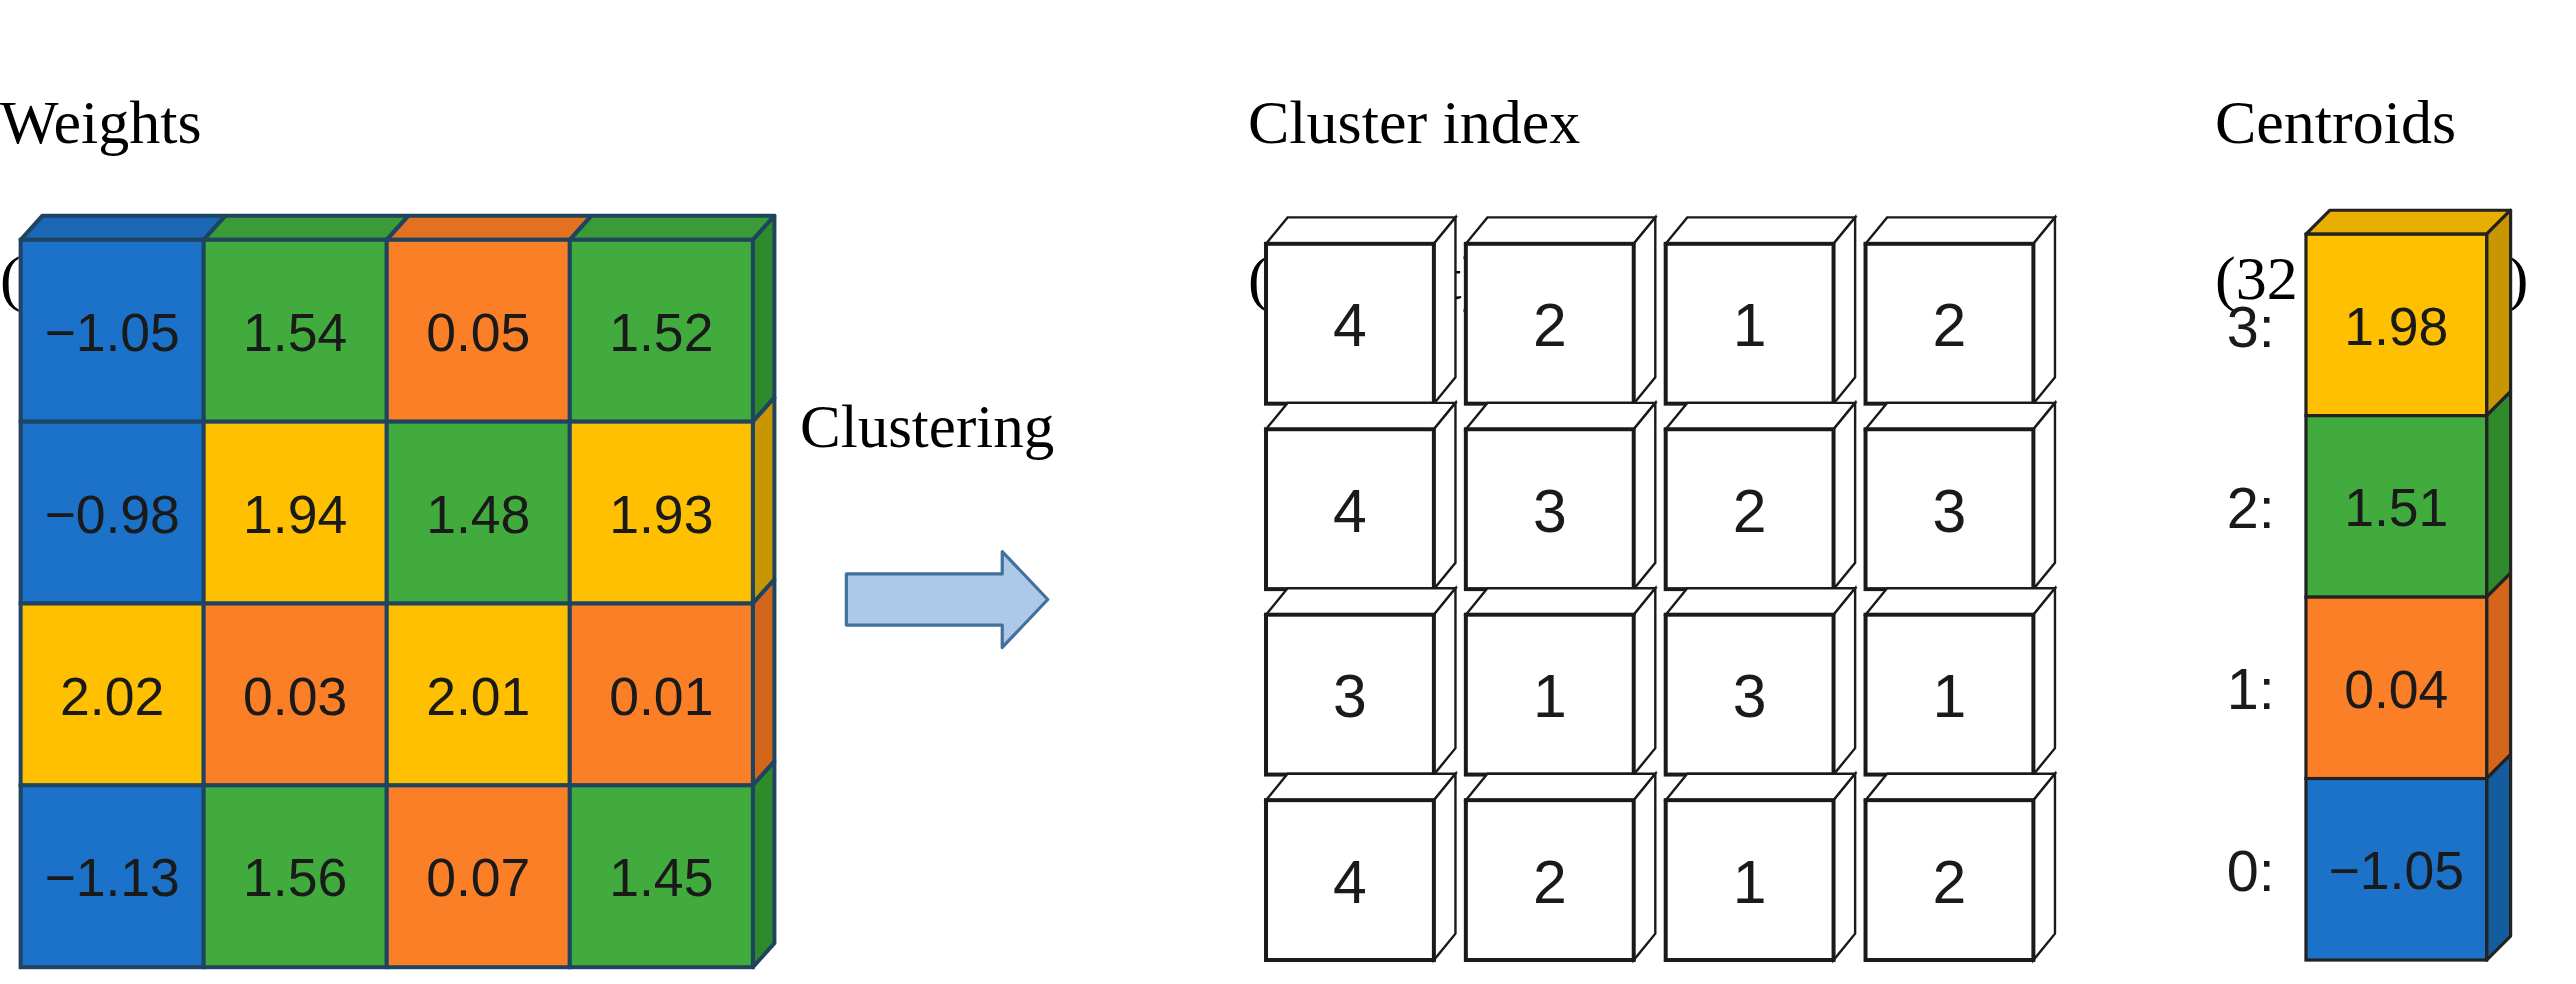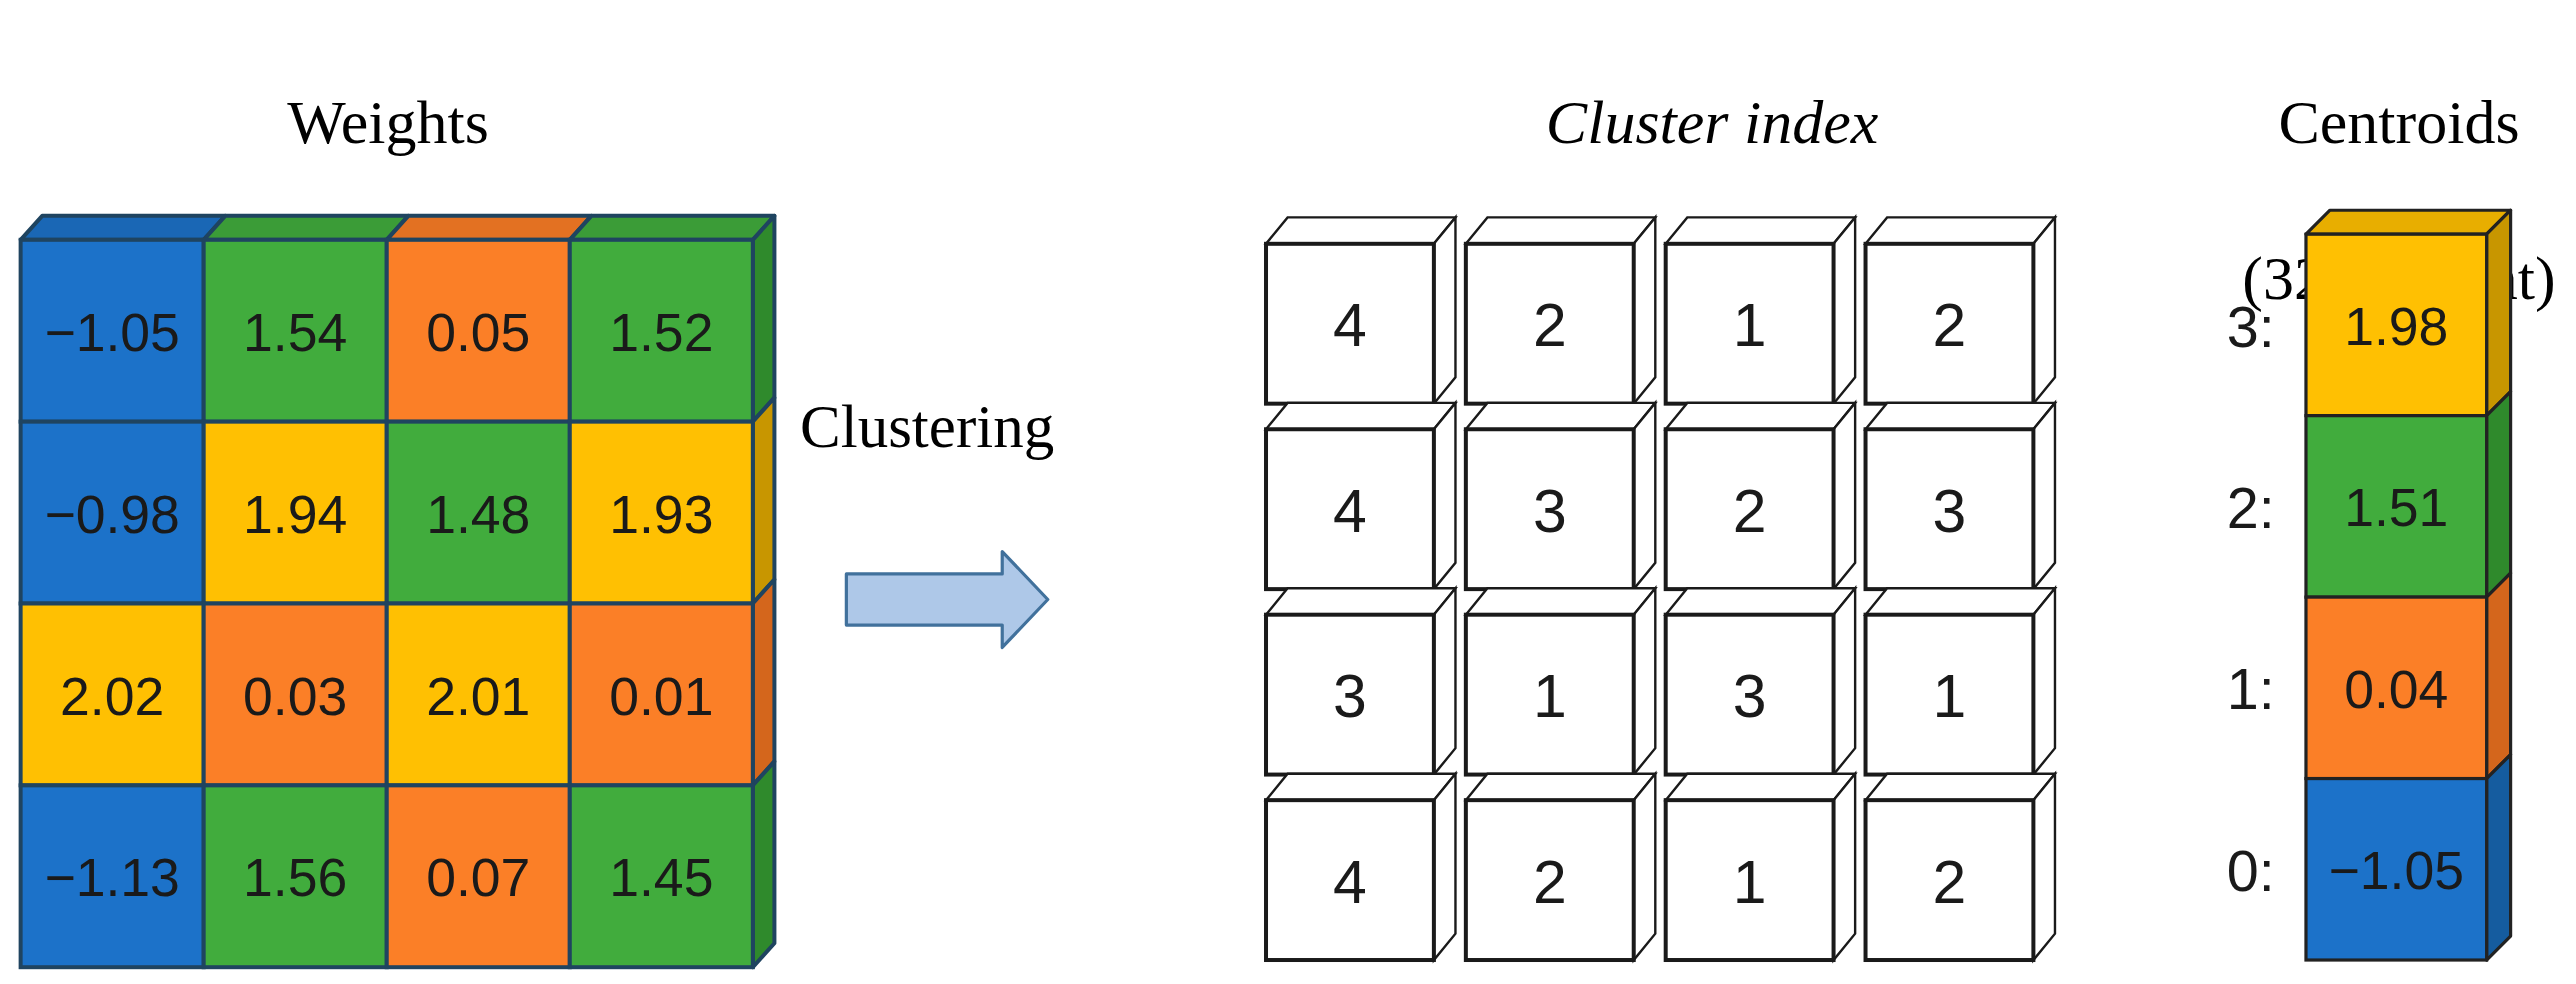--- a/index.html
+++ b/index.html
@@ -1,27 +1,27 @@
 <!DOCTYPE html>
 <html style="font-size:12.8px"><head>
 <meta charset="utf-8">
 <style>
   html,body{margin:0;padding:0;}
   body{
     width:2576px;height:984px;background:#ffffff;position:relative;
     font-family:"Liberation Sans", sans-serif;overflow:hidden;
   }
   .title{
-    position:absolute;top:4.8px;text-align:center;color:#000;
+    position:absolute;top:4.8px;color:#000;
     font-family:"Liberation Serif", serif;
     font-size:62px;line-height:78px;white-space:pre-line;
   }
   .title .l{display:block;}
   #weights-title{left:0;width:776px;}
-  #cluster-title{left:1320px;width:784px;font-style:italic;}
+  #cluster-title{left:1248px;width:784px;}
   #centroids-title{left:2215px;width:368px;}
   #clustering-label{
     position:absolute;left:800px;top:392px;width:352px;text-align:left;
     font-family:"Liberation Serif", serif;font-size:61px;color:#000;
   }
   #diagram-svg{position:absolute;left:0;top:0;}
   text{font-family:"Liberation Sans", sans-serif;}
 </style>
 </head>
 <body>

